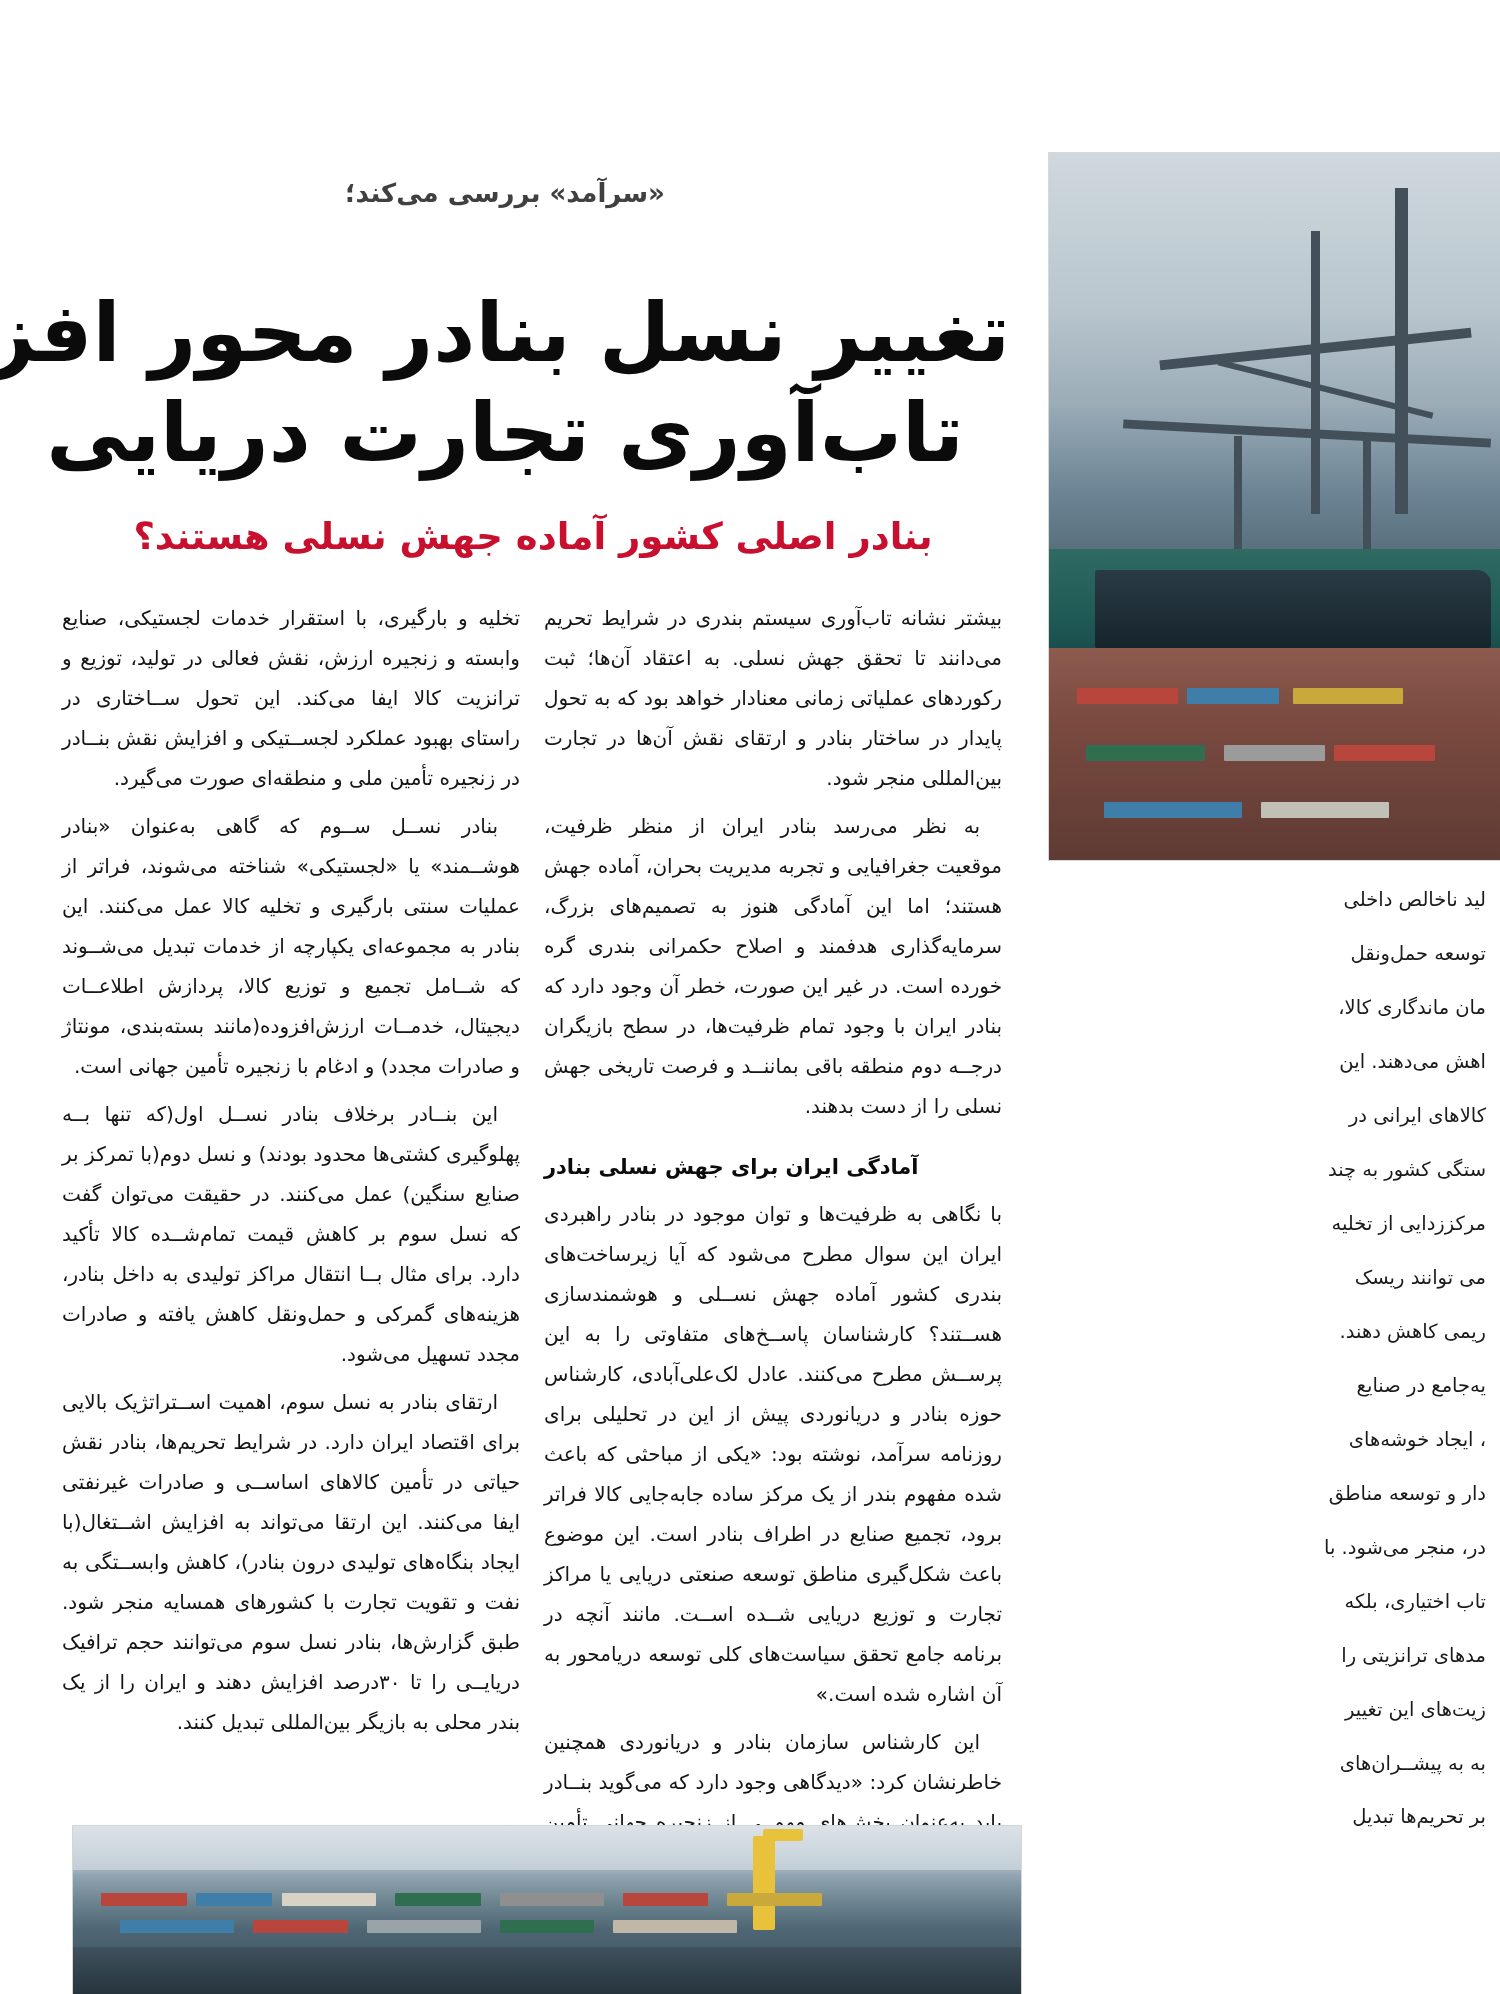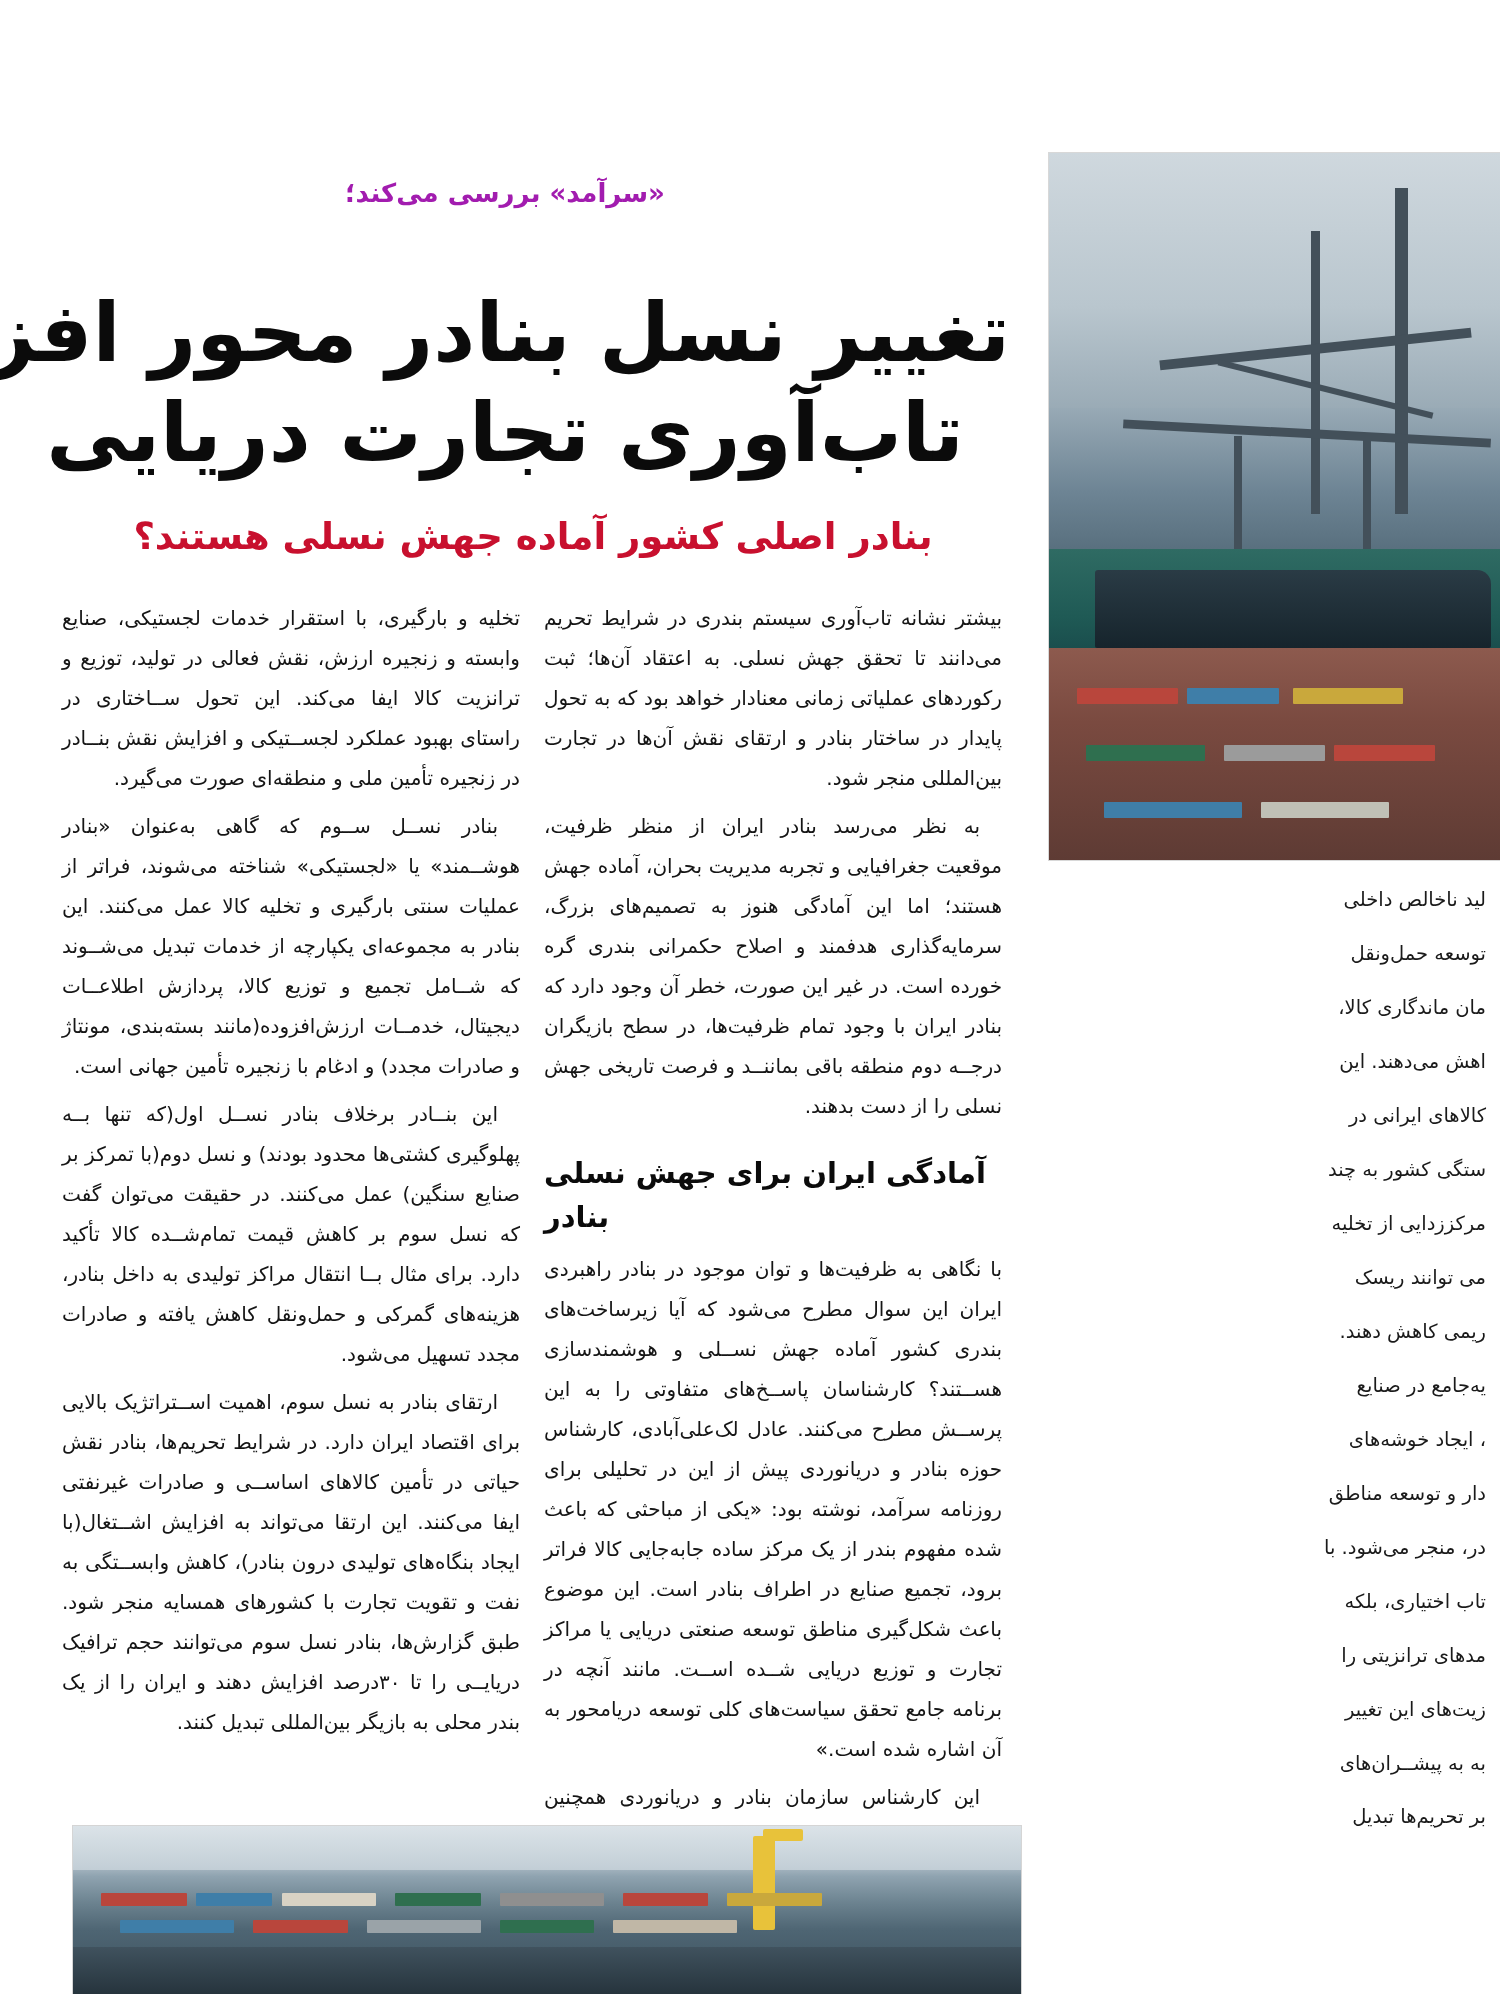--- a/index.html
+++ b/index.html
@@ -41,21 +41,21 @@
   .rail-col{
     position:absolute;top:880px;right:14px;width:440px;
     font-family:"DejaVu Sans","Liberation Sans",sans-serif;
     font-size:19.5px;line-height:2.05;text-align:justify;color:#1a1a1a;
   }
   .rail-col p{margin:0 0 14px 0;}
 
   
   .kicker{
     position:absolute;top:178px;left:0;width:1010px;text-align:center;
-    font-size:26px;color:#a21caf;letter-spacing:.2px;font-weight:600;
+    font-size:26px;color:#404040;letter-spacing:.2px;font-weight:600;
   }
   .headline{
     position:absolute;top:228px;left:0;width:1010px;
     text-align:center;color:#0b0b0b;font-weight:900;
     font-size:82px;line-height:1.22;letter-spacing:-1px;
     font-family:"DejaVu Sans","Liberation Sans",sans-serif;
   }
   .headline .ln{display:block;white-space:nowrap;}
   .subhead{
     position:absolute;top:512px;left:0;width:1010px;text-align:center;
@@ -69,21 +69,21 @@
     position:absolute;top:598px;left:62px;width:952px;height:1000px;
     display:flex;flex-direction:row-reverse;gap:24px;
   }
   .col{
     width:458px;
     font-size:20px;line-height:2.0;text-align:justify;color:#151515;
   }
   .col p{margin:0 0 8px 0;text-indent:0;}
   .col p.ind{text-indent:22px;}
   .sec-head{
-    font-weight:900;font-size:29px;text-align:left;margin:26px 0 10px 0;
+    font-weight:900;font-size:21px;text-align:left;margin:26px 0 10px 0;
     color:#0b0b0b;line-height:1.5;
   }
 
   
   .bottom-photo{
     position:absolute;left:72px;bottom:0;width:948px;height:168px;
     overflow:hidden;border:1px solid #d5d5d5;border-bottom:none;
     background:linear-gradient(#d9e2e7 0%,#c3ced6 18%,#8fa3b0 30%,#6b828f 46%,#4e6573 62%,#3a4f5c 100%);
   }
   .bp-sky{position:absolute;left:0;right:0;top:0;height:26%;background:linear-gradient(#dbe3e8,#c2ced6);}

